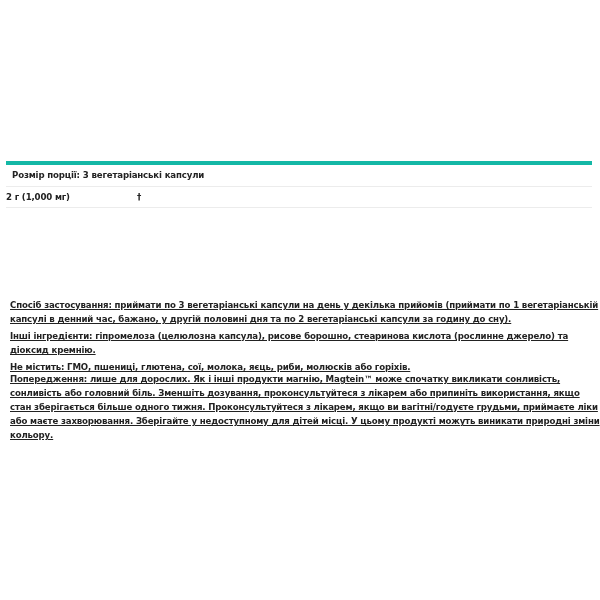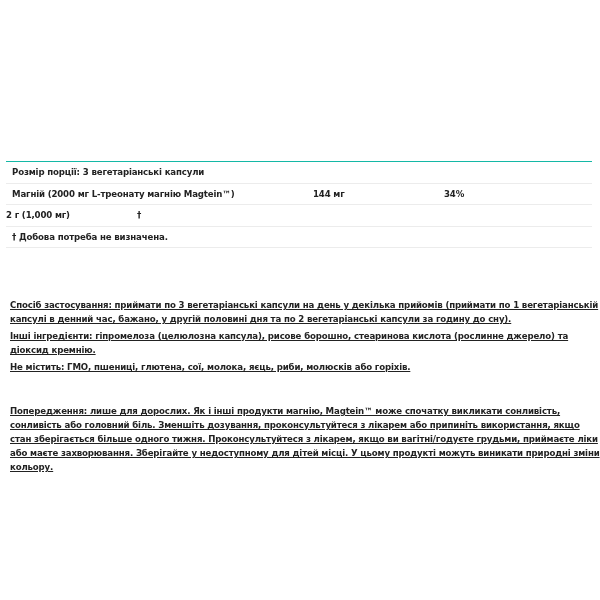--- a/index.html
+++ b/index.html
@@ -13,21 +13,21 @@
     body {
       font-family: "DejaVu Sans", sans-serif;
       color: #222222;
       position: relative;
     }
     .table {
       position: absolute;
       left: 6px;
       top: 161px;
       width: 586px;
-      border-top: 1px solid #14b8a6;
+      border-top: 4px solid #14b8a6;
     }
     .row {
       height: 20.5px;
       border-bottom: 1px solid #ececec;
       display: flex;
       align-items: center;
       font-size: 8.6px;
       font-weight: bold;
       letter-spacing: -0.15px;
       white-space: nowrap;
@@ -43,39 +43,31 @@
       font-size: 8.6px;
       font-weight: bold;
       line-height: 14px;
       letter-spacing: -0.15px;
       margin: 4px;
       text-decoration: underline;
     }
     #p-usage { top: 294px; }
     #p-ingredients { top: 325px; }
     #p-free { top: 356px; }
-    #p-warning { top: 400px; }
+    #p-warning { top: 368px; }
   </style>
 </head>
 <body>
 
 <div class="table">
   <div class="row">
     <span class="full">Розмір порції: 3 вегетаріанські капсули</span>
   </div>
   <div class="row">
-    <span class="cell-a">Магній (2000 мг L-треонату магнію Magtein™)</span>
-    <span class="cell-b">144 мг</span>
-    <span class="cell-c">34%</span>
-  </div>
-  <div class="row">
     <span class="cell-b">2 г (1,000 мг)</span>
     <span class="cell-c">†</span>
-  </div>
-  <div class="row">
-    <span class="full">† Добова потреба не визначена.</span>
   </div>
 </div>
 
 <p class="para" id="p-usage">Спосіб застосування: приймати по 3 вегетаріанські капсули на день у декілька прийомів (приймати по 1 вегетаріанській капсулі в денний час, бажано, у другій половині дня та по 2 вегетаріанські капсули за годину до сну).</p>
 <p class="para" id="p-ingredients">Інші інгредієнти: гіпромелоза (целюлозна капсула), рисове борошно, стеаринова кислота (рослинне джерело) та діоксид кремнію.</p>
 <p class="para" id="p-free">Не містить: ГМО, пшениці, глютена, сої, молока, яєць, риби, молюсків або горіхів.</p>
 <p class="para" id="p-warning">Попередження: лише для дорослих. Як і інші продукти магнію, Magtein™ може спочатку викликати сонливість, сонливість або головний біль. Зменшіть дозування, проконсультуйтеся з лікарем або припиніть використання, якщо стан зберігається більше одного тижня. Проконсультуйтеся з лікарем, якщо ви вагітні/годуєте грудьми, приймаєте ліки або маєте захворювання. Зберігайте у недоступному для дітей місці. У цьому продукті можуть виникати природні зміни кольору.</p>
 
 </body></html>

